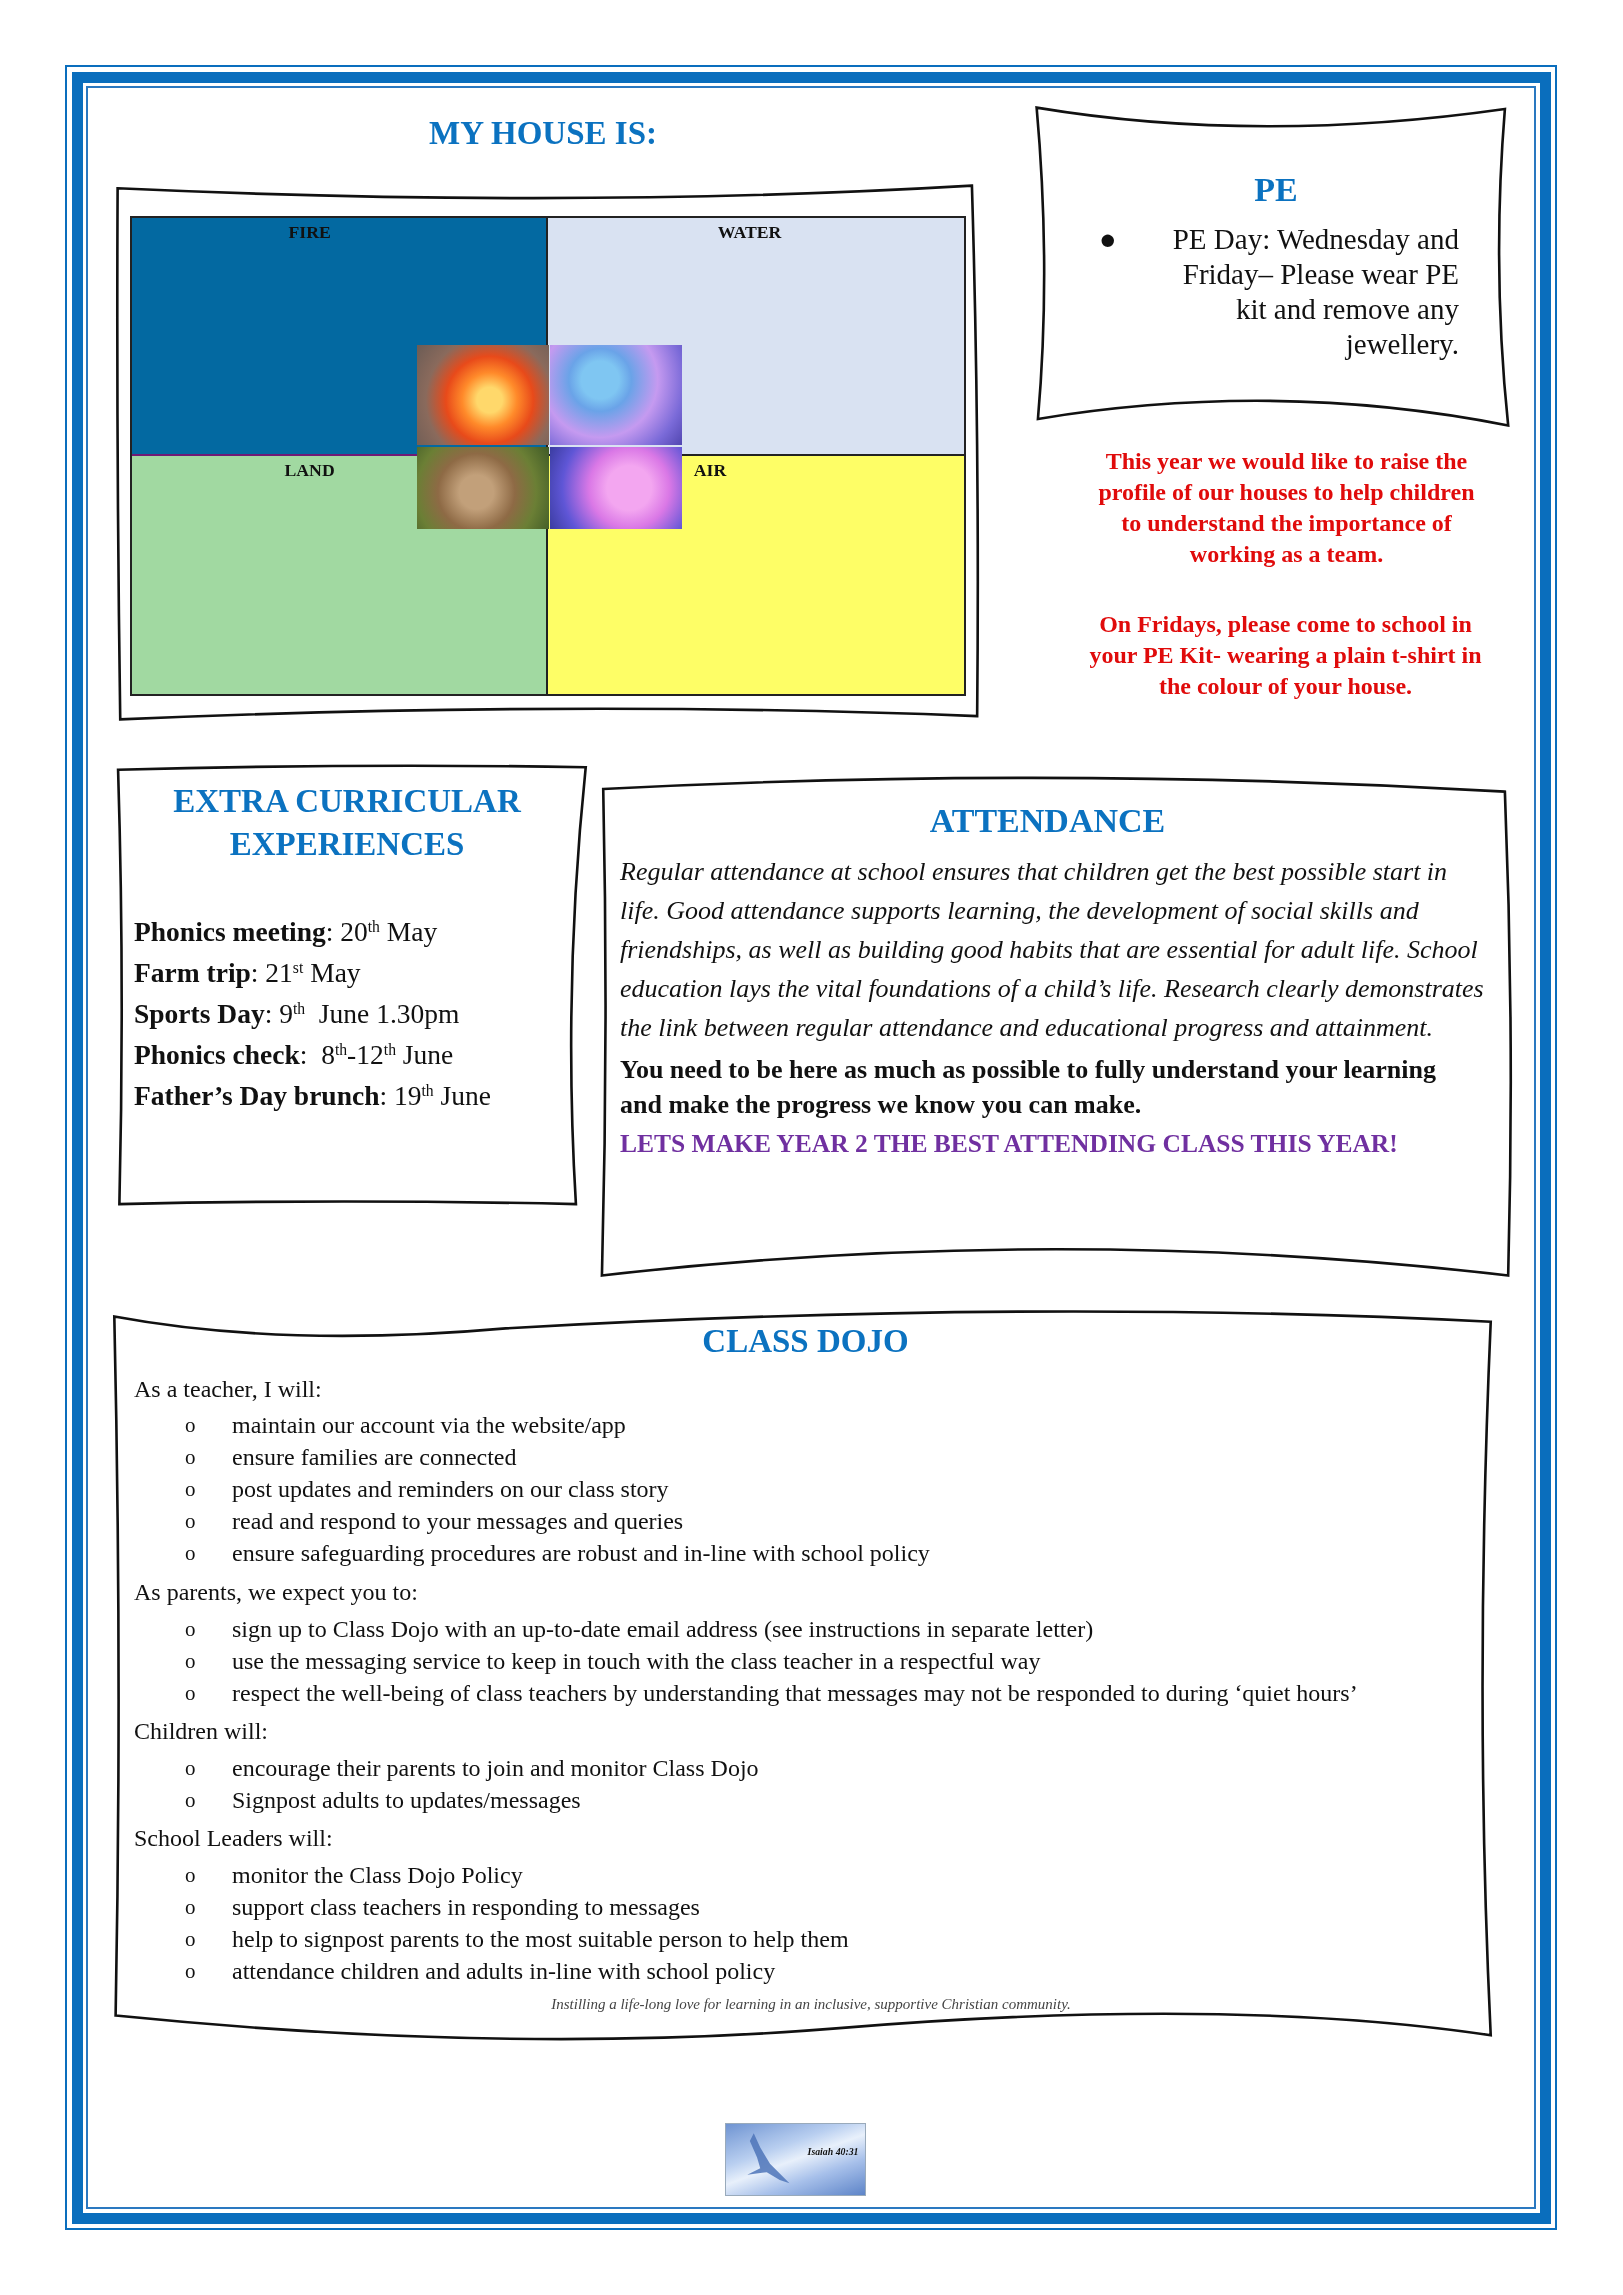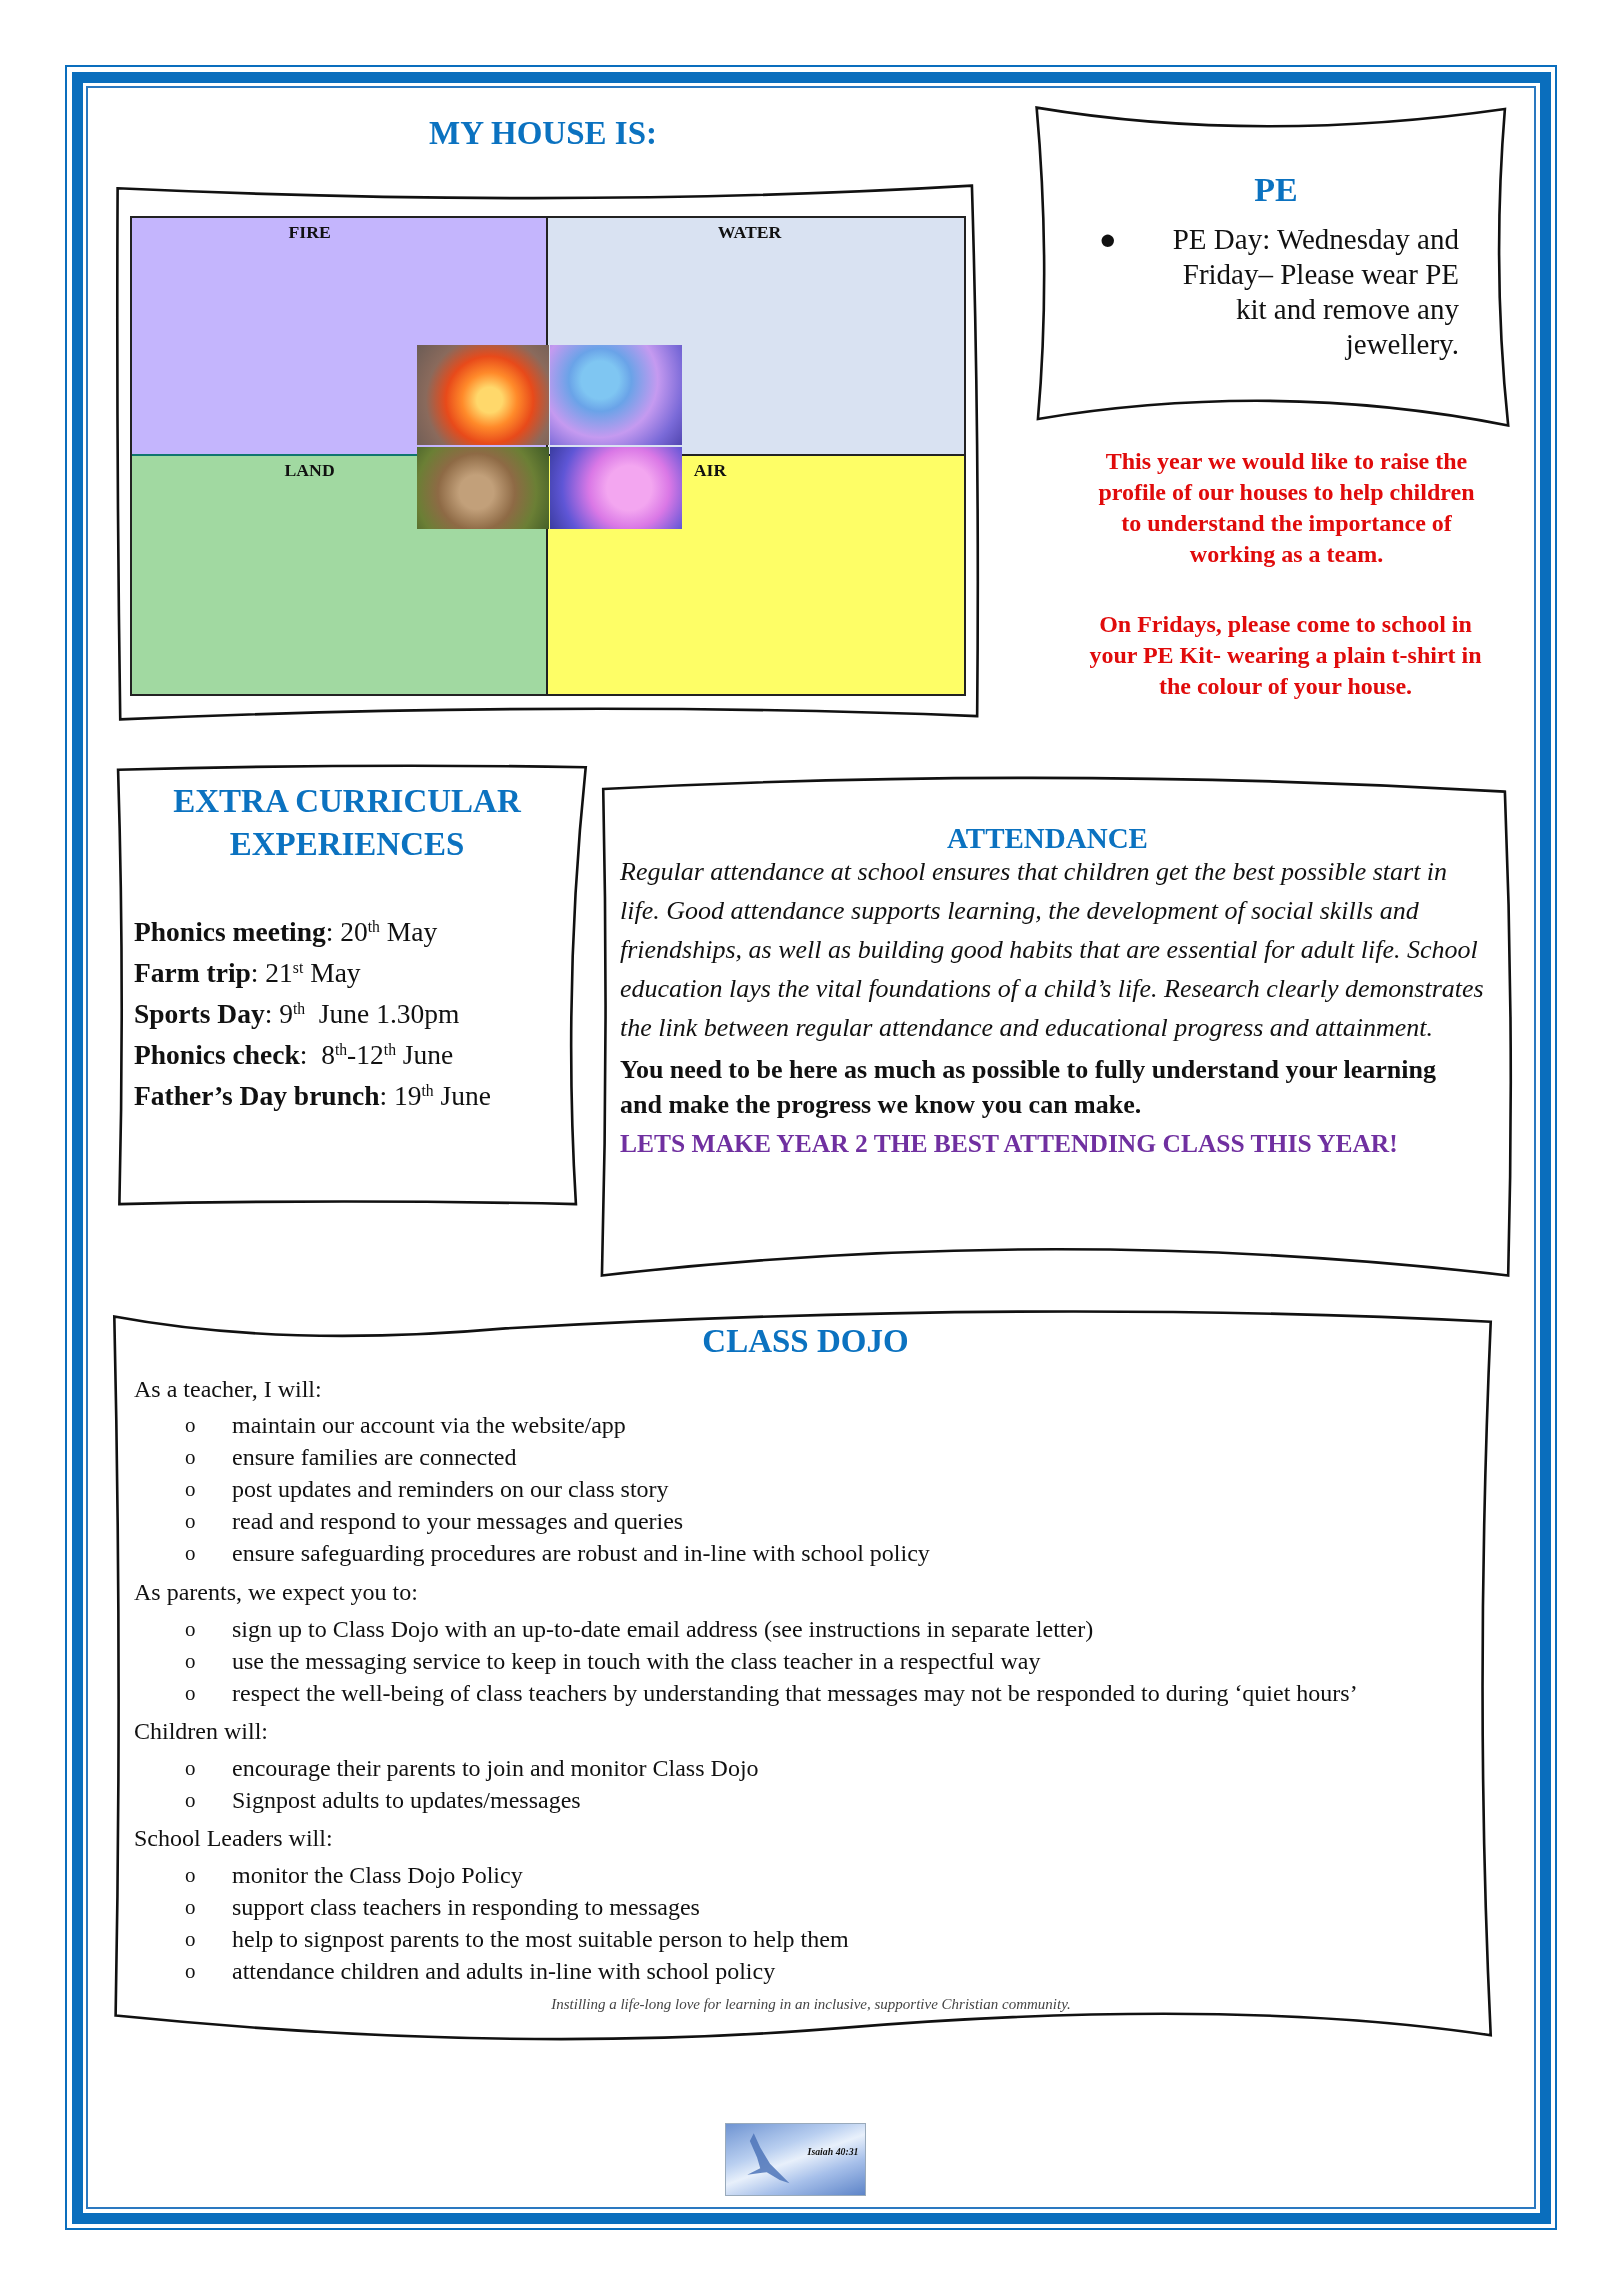--- a/index.html
+++ b/index.html
@@ -12,21 +12,21 @@
   .border-inner { left:86px; top:86px; width:1450px; height:2123px; border:2.6px solid #2a78c0; box-sizing:border-box; }
 
   .blue-title { color:#0b72c0; font-weight:bold; text-align:center; font-family:"Liberation Serif", serif; }
   svg.frame { position:absolute; overflow:visible; }
   svg.frame path { fill:#fff; stroke:#111; stroke-width:4; }
 
   
   .house-grid { left:130px; top:216px; width:836px; height:480px; border:2px solid #222; box-sizing:border-box; display:grid; grid-template-columns:1fr 1fr; grid-template-rows:1fr 1fr; }
   .house { position:relative; box-sizing:border-box; }
   .house .lbl { position:absolute; top:3.9px; width:100%; text-align:center; font-weight:bold; font-size:17.7px; font-family:"Liberation Serif", serif; }
-  .house.fire  { background:#c4b5fd; border-right:2px solid #222; border-bottom:2px solid #0f766e; }
+  .house.fire  { background:#0369a1; border-right:2px solid #222; border-bottom:2px solid #701a75; }
   .house.water { background:#d9e2f2; border-bottom:2px solid #222; }
   .house.land  { background:#a1d9a1; border-right:2px solid #222; }
   .house.air   { background:#fefe66; }
   .house.fire .lbl  { left:-29.4px; }
   .house.land .lbl  { left:-29.4px; }
   .house.water .lbl { left:-6.5px; }
   .house.air .lbl   { left:-46px; }
 
   .char { position:absolute; overflow:hidden; }
   .char.fire  { left:417px; top:345px; width:132px; height:100px; background:radial-gradient(circle at 55% 55%, #ffd86b 0 14%, #ff8a2a 30%, #e84a1a 48%, #8a6a5c 70%, #6b5c55 100%); }
@@ -112,21 +112,21 @@
   <div><b>Phonics meeting</b><span>: </span><span>20</span><sup>th</sup><span style="white-space:pre"> May</span></div>
   <div><b>Farm trip</b><span>: </span><span>21</span><sup>st</sup><span style="white-space:pre"> May</span></div>
   <div><b>Sports Day</b><span>: </span><span>9</span><sup>th</sup><span style="white-space:pre">  June 1.30pm</span></div>
   <div><b>Phonics check</b><span style="white-space:pre">:  </span><span>8</span><sup>th</sup><span>-12</span><sup>th</sup><span style="white-space:pre"> June</span></div>
   <div><b>Father’s Day brunch</b><span>: </span><span>19</span><sup>th</sup><span style="white-space:pre"> June</span></div>
 </div>
 
 <svg class="frame" style="left:599px;top:772px;" width="916" height="510" viewBox="0 0 1400 780">
   <path d="M6,26 Q700,-10 1385,30 Q1400,400 1390,770 Q700,690 4,770 Q14,400 6,26 Z"></path>
 </svg>
-<div class="abs blue-title" style="left:851px; top:822px; width:393px; font-size:29px;">ATTENDANCE</div>
+<div class="abs blue-title" style="left:851px; top:802px; width:393px; font-size:34px;">ATTENDANCE</div>
 <div class="abs" style="left:620px; top:852px; width:870px;">
   <div class="att-body">Regular attendance at school ensures that children get the best possible start in life. Good attendance supports learning, the development of social skills and friendships, as well as building good habits that are essential for adult life. School education lays the vital foundations of a child’s life. Research clearly demonstrates the link between regular attendance and educational progress and attainment.</div>
   <div class="att-bold" style="margin-top:5.2px; width:844px;">You need to be here as much as possible to fully understand your learning and make the progress we know you can make.</div>
   <div class="att-purple" style="margin-top:5.2px;">LETS MAKE YEAR 2 THE BEST ATTENDING CLASS THIS YEAR!</div>
 </div>
 
 <svg class="frame" style="left:113px;top:1302px;" width="1381" height="753" viewBox="0 0 2110 1150">
   <path d="M2,22 Q260,70 600,40 Q1400,-6 2105,30 Q2080,600 2105,1120 Q1700,1060 1100,1110 Q600,1150 4,1090 Q14,560 2,22 Z"></path>
 </svg>
 <div class="abs blue-title" style="left:609px; top:1323px; width:393px; font-size:33px;">CLASS DOJO</div>

